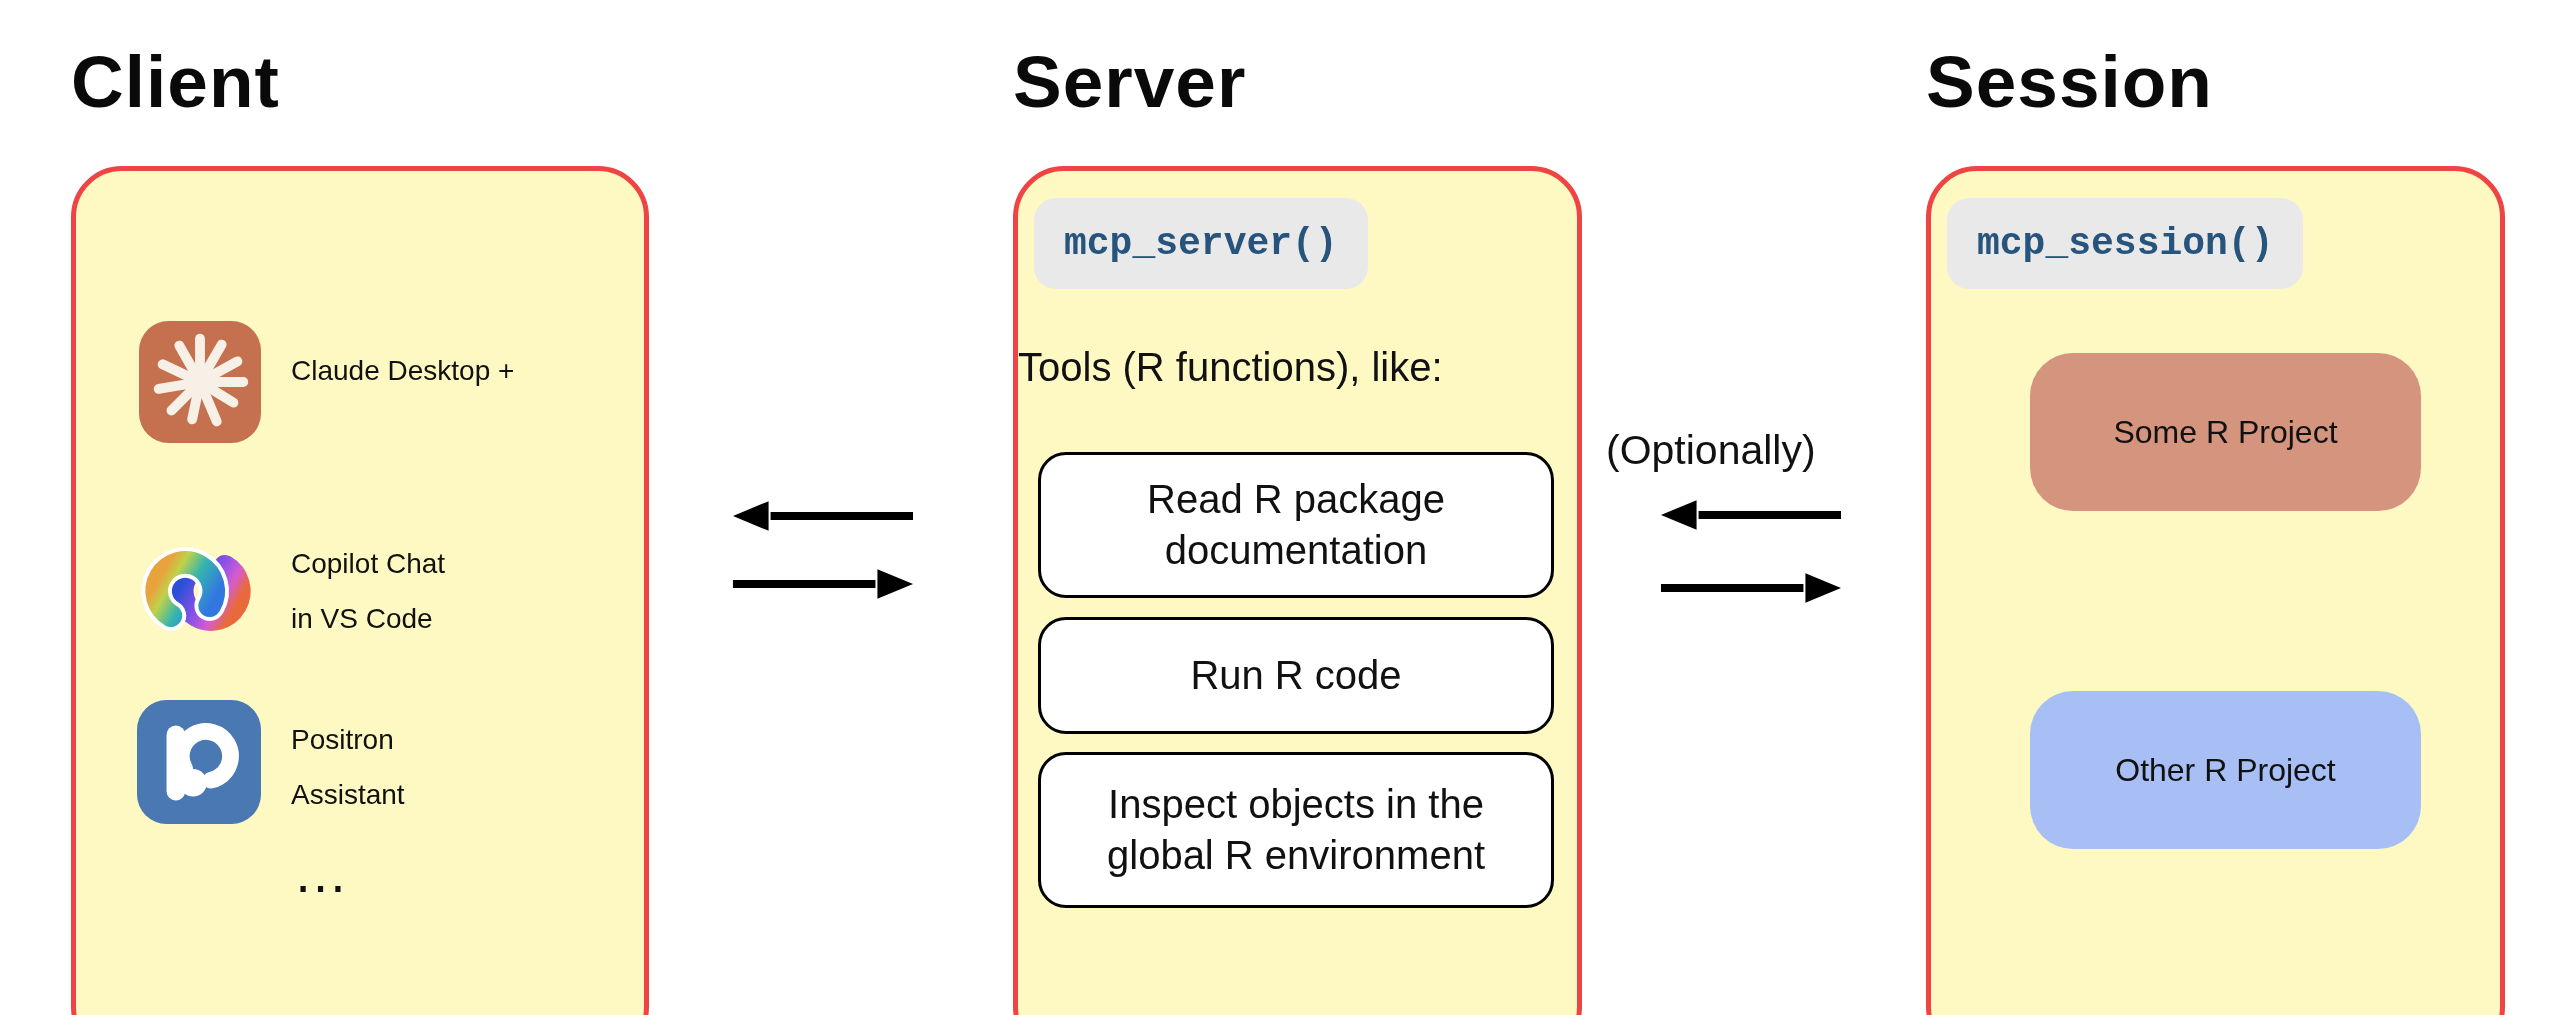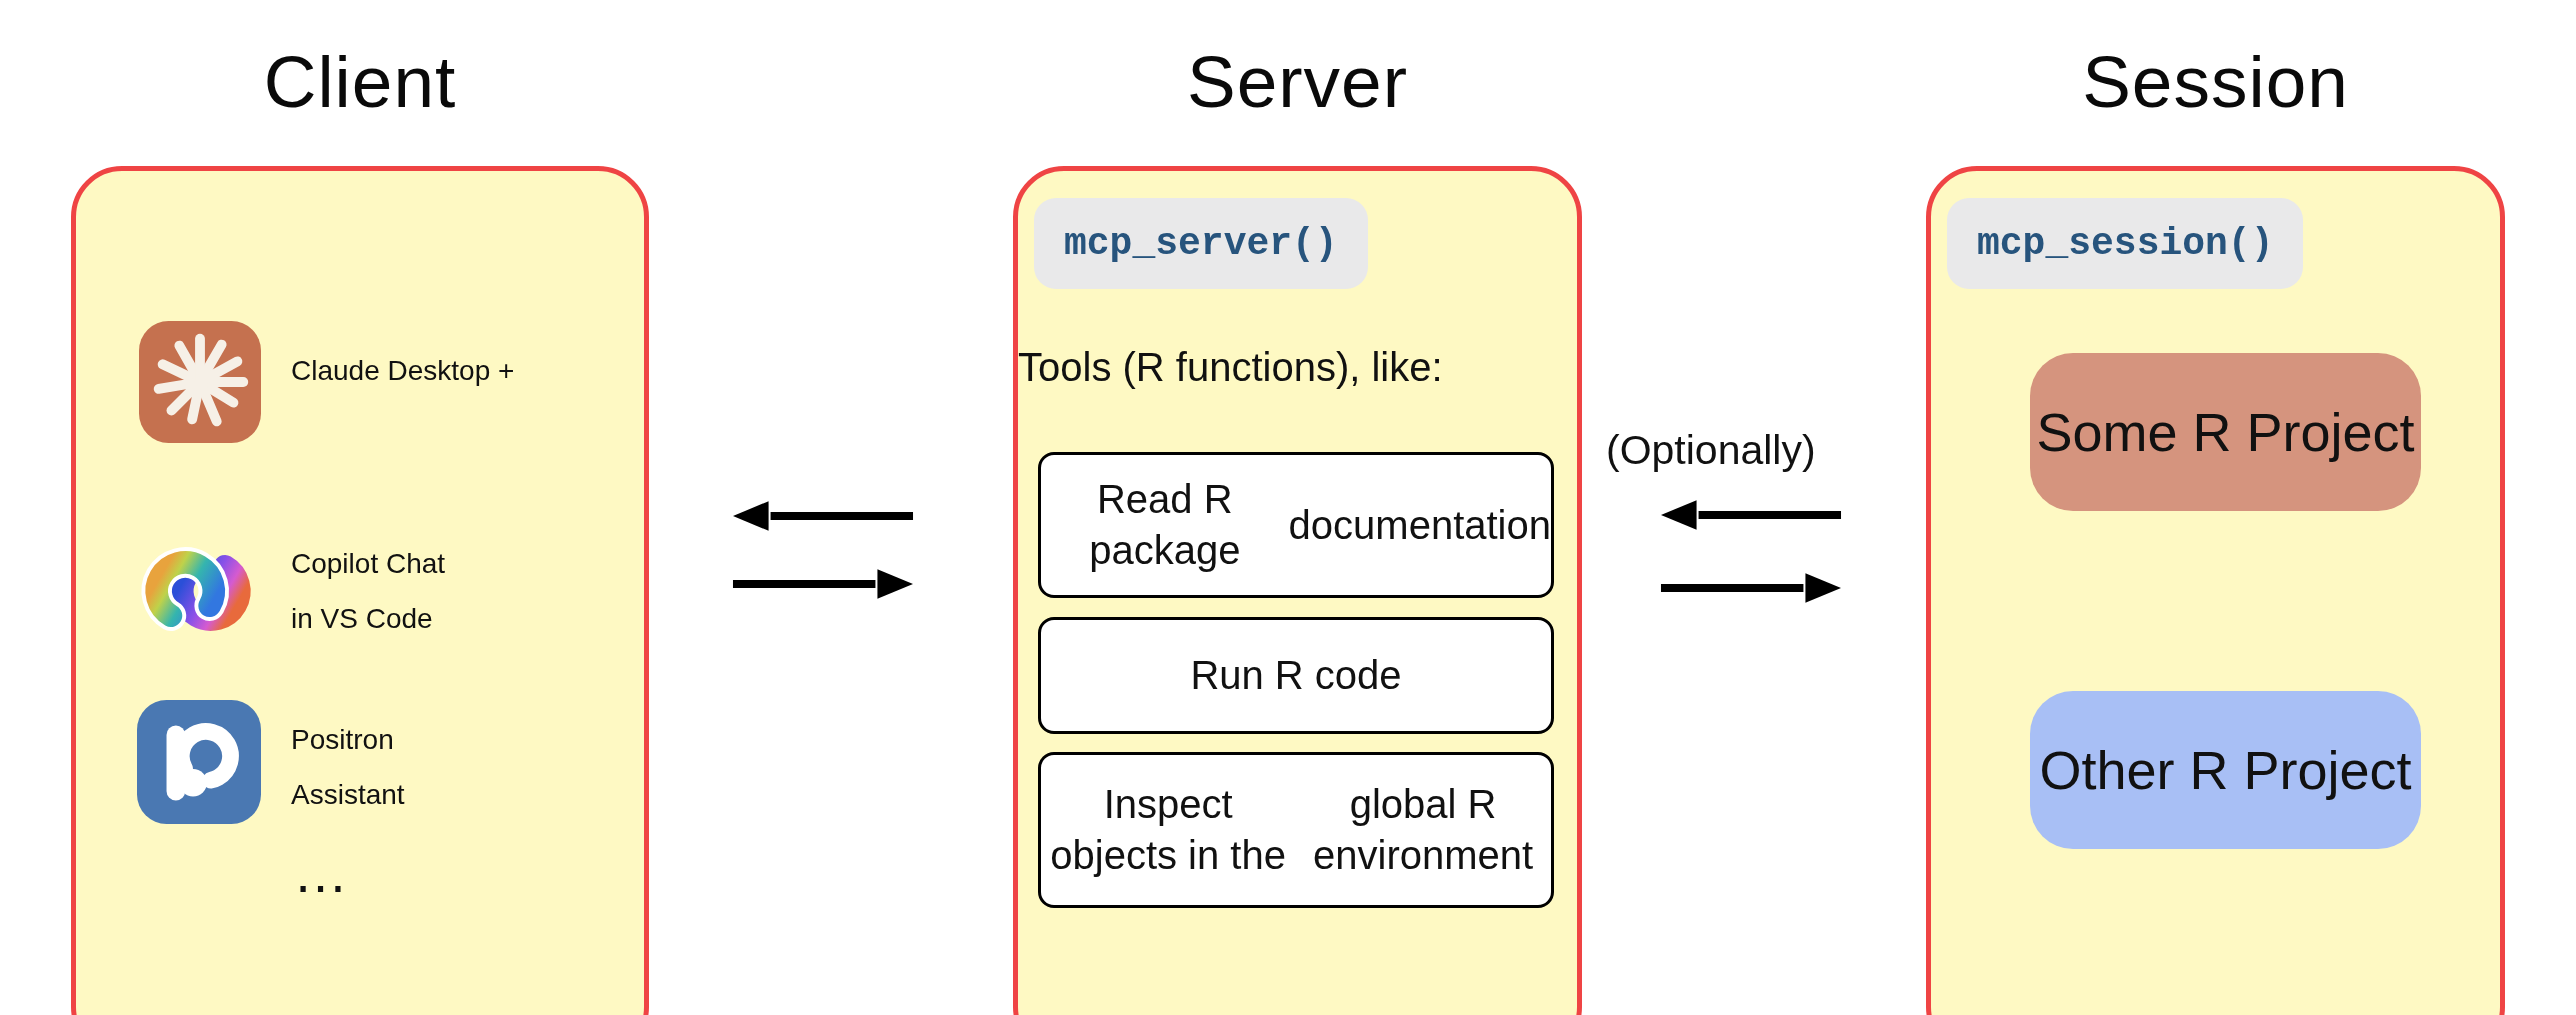--- a/index.html
+++ b/index.html
@@ -1,22 +1,22 @@
 <!DOCTYPE html>
 <html><head>
 <meta charset="utf-8">
 <style>
   html,body{margin:0;padding:0;background:#ffffff;}
   .canvas{
     position:relative;width:2576px;height:1015px;background:#ffffff;
     font-family:"Liberation Sans",sans-serif;color:#111;overflow:hidden;
   }
   .col-title{
-    position:absolute;top:40px;font-size:73px;font-weight:400;
-    text-align:center;color:#0a0a0a;letter-spacing:1px;
+    position:absolute;top:40px;font-size:73px;font-weight:700;
+    text-align:left;color:#0a0a0a;letter-spacing:1px;
   }
   .panel{
     position:absolute;top:166px;height:892px;background:#fef9c3;
     border:5px solid #ef4444;border-radius:51px;box-sizing:border-box;
   }
   .app-icon{position:absolute;}
   .app-label{
     position:absolute;font-size:28px;line-height:55px;color:#111;
     white-space:nowrap;
   }
@@ -26,29 +26,29 @@
   .code-chip{
     position:absolute;height:91px;background:#E9E9EA;border-radius:22px;
     display:inline-flex;align-items:center;padding:0 30px;
     font-family:"Liberation Mono",monospace;font-weight:bold;font-size:38px;
     color:#27547D;white-space:nowrap;
   }
   .tools-heading{
     position:absolute;left:0;width:100%;text-align:left;font-size:40px;color:#111;
   }
   .tool-box{
-    position:absolute;left:20px;width:516px;border:3px solid #000;border-radius:16px;
-    box-sizing:border-box;display:flex;flex-direction:row;align-items:center;
+    position:absolute;left:20px;width:516px;border:3px solid #000;border-radius:28px;
+    box-sizing:border-box;display:flex;flex-direction:column;align-items:center;
     justify-content:center;font-size:40px;line-height:51px;text-align:center;color:#111;
     background:#fff;
   }
   .proj-box{
     position:absolute;left:99px;width:391px;height:158px;border-radius:43px;
     display:flex;align-items:center;justify-content:center;
-    font-size:54px;color:#111;
+    font-size:32px;color:#111;
   }
   .proj-some{background:#D5947E;}
   .proj-other{background:#A8BFF5;}
   .arrow{position:absolute;}
   .optionally{
     position:absolute;font-size:41px;color:#111;white-space:nowrap;
   }
 </style>
 </head>
 <body>

